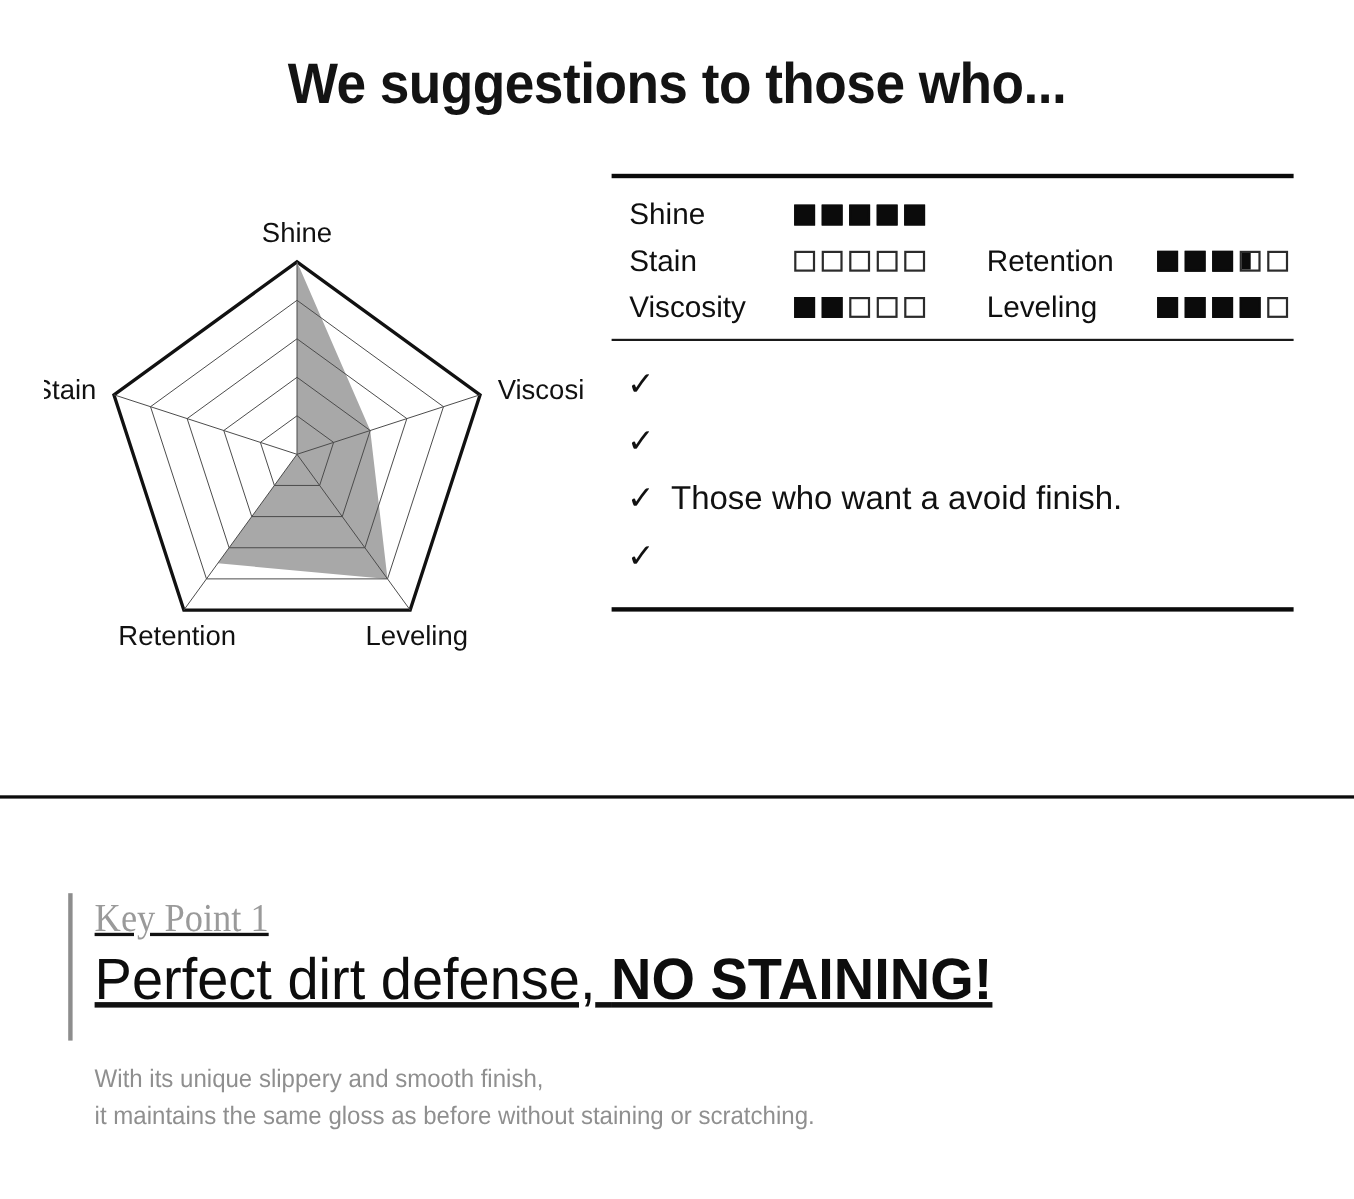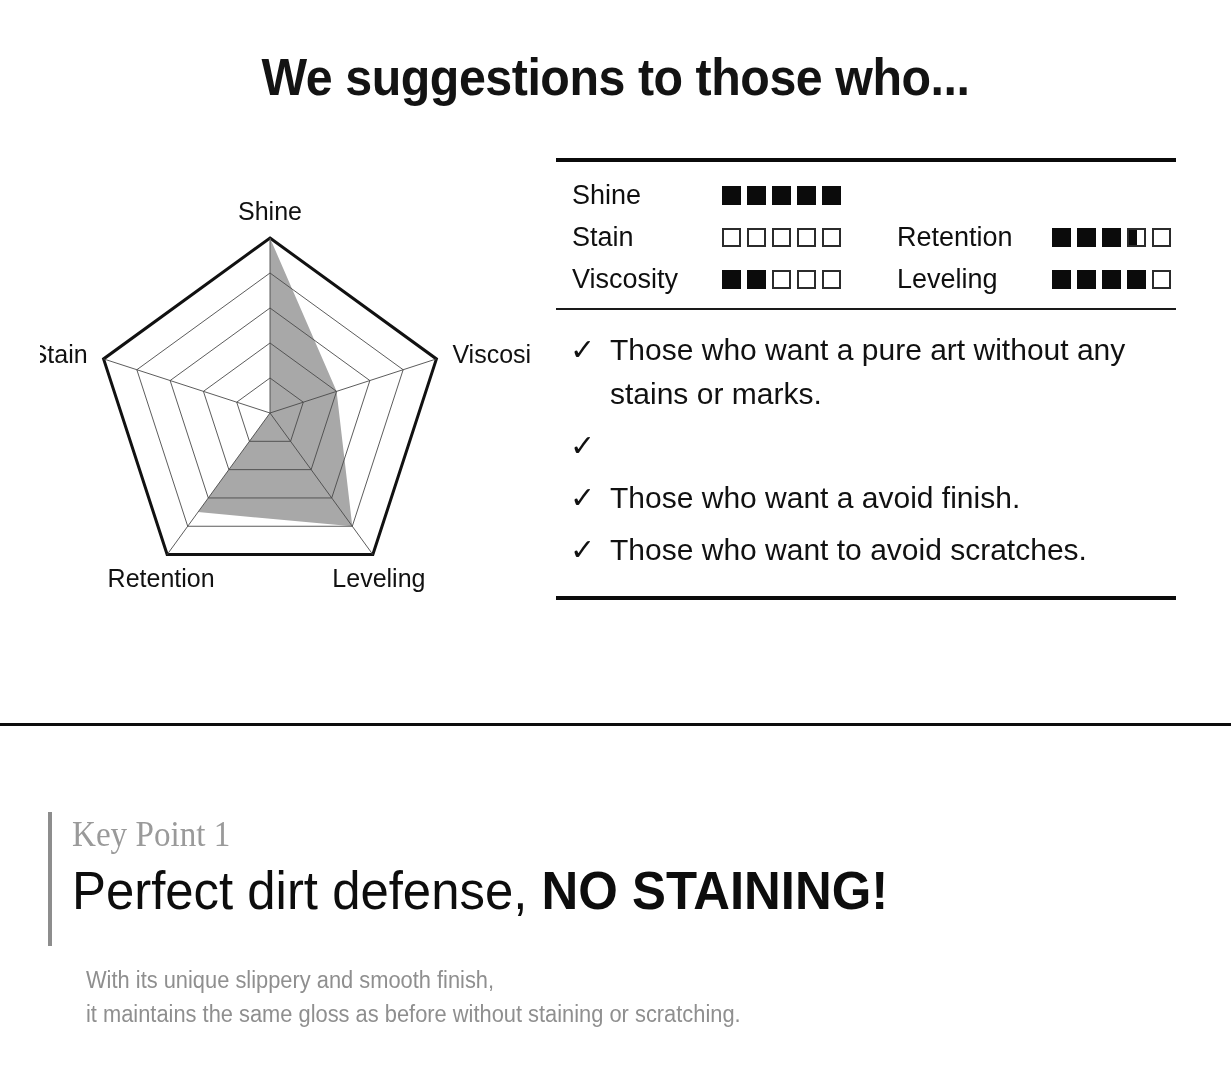--- a/index.html
+++ b/index.html
@@ -94,21 +94,21 @@
     max-width:535px;
   }
 
   
   .section-divider{
     position:absolute; left:0; top:723px; width:1231px; height:3px;
     background:#0c0c0c;
   }
 
   
-  .keypoint{ position:absolute; left:48px; top:812px; width:1100px; }
+  .keypoint{ position:absolute; left:62px; top:812px; width:1100px;text-decoration:underline; }
   .kp-bar{
     position:absolute; left:0; top:0; width:4px; height:134px;
     background:#8d8d8d;
   }
   .kp-body{ padding-left:24px; }
   .kp-eyebrow{
     font-family:"Liberation Serif", serif;
     font-size:36px;
     color:#9a9a9a;
     line-height:44px;
@@ -223,32 +223,30 @@
           <span class="sq full"></span>
           <span class="sq"></span>
         </div>
     </div>
 
     <div class="rule-thin"></div>
 
     <div class="checklist">
       <div class="check-item">
         <span class="check-mark">✓</span>
-        <span class="check-text">Those who want a pure art without any stains or marks.</span>
       </div>
       <div class="check-item">
         <span class="check-mark">✓</span>
       </div>
       <div class="check-item">
         <span class="check-mark">✓</span>
         <span class="check-text">Those who want a avoid finish.</span>
       </div>
       <div class="check-item">
         <span class="check-mark">✓</span>
-        <span class="check-text">Those who want to avoid scratches.</span>
       </div>
     </div>
 
     <div class="rule-bottom"></div>
   </div>
 
   <div class="section-divider"></div>
 
   <div class="keypoint">
     <div class="kp-bar"></div>

